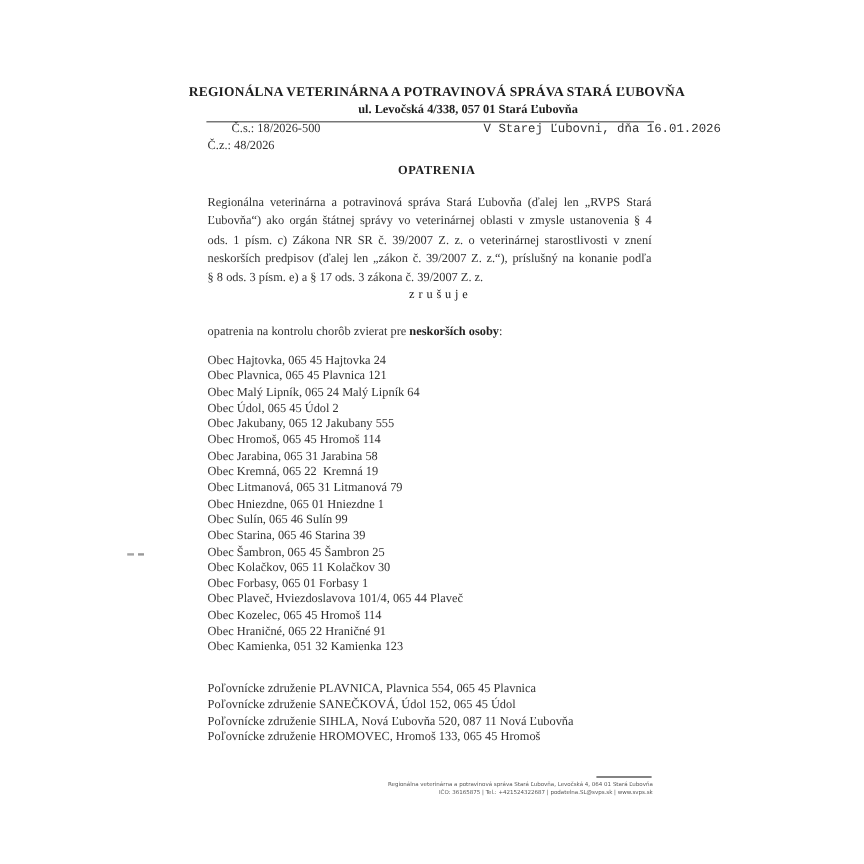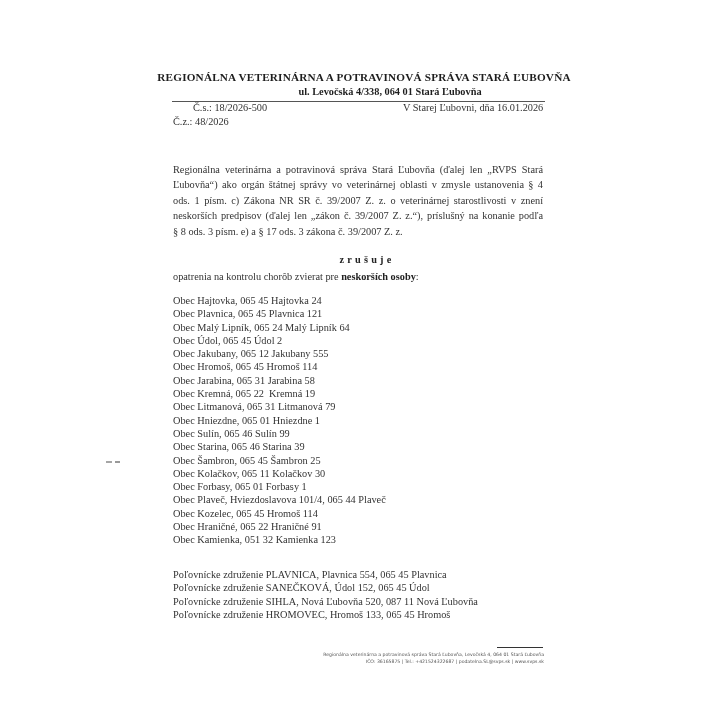--- a/index.html
+++ b/index.html
@@ -52,20 +52,21 @@
     .ref-line {
       left: 173px;
       font-size: 10.3px;
       color: #333;
     }
     .date-line {
       left: 403px;
       top: 102px;
       font-size: 10.3px;
       color: #333;
+      font-family: Liberation Mono, monospace;
     }
     .doc-heading {
       left: 0; width: 720px;
       top: 137px;
       text-align: center;
       font-weight: bold;
       font-size: 10.3px;
       letter-spacing: 0.5px;
       padding-left: 8px;
       box-sizing: border-box;
@@ -85,23 +86,23 @@
     .intro-line {
       display: block;
       white-space: nowrap;
       text-align: justify;
       text-align-last: justify;
     }
     .intro-line.first { padding-left: 0; }
     .intro-line.last { text-align-last: left; }
     .cancels {
       left: 0; width: 720px;
-      top: 254px;
-      text-align: center;
-      font-weight: bold;
+      top: 240px;
+      text-align: center;
+      font-weight: normal;
       font-size: 10.3px;
       letter-spacing: 3.2px;
       padding-left: 14px;
       box-sizing: border-box;
       color: #222;
     }
     .scope {
       left: 173px;
       top: 271px;
       font-size: 10.3px;
@@ -148,27 +149,28 @@
       right: 176px;
       text-align: right;
     }
   </style>
 </head>
 <body>
 
 <div class="page">
 
   <div class="abs letterhead-title">REGIONÁLNA VETERINÁRNA A POTRAVINOVÁ SPRÁVA STARÁ ĽUBOVŇA</div>
-  <div class="abs letterhead-address">ul. Levočská 4/338, 064 01 Stará Ľubovňa</div>
+  <div class="abs letterhead-address">ul. Levočská 4/338, 057 01 Stará Ľubovňa</div>
   <div class="abs header-rule"></div>
 
   <div class="abs ref-line" style="top:102px;margin-left:20px;">Č.s.: 18/2026-500</div>
   <div class="abs ref-line" style="top:116px;">Č.z.: 48/2026</div>
   <div class="abs date-line">V Starej Ľubovni, dňa 16.01.2026</div>
 
+  <div class="abs doc-heading">OPATRENIA</div>
 
   <div class="abs intro">
     <span class="intro-line first" style="padding-left:0;">Regionálna veterinárna a potravinová správa Stará Ľubovňa (ďalej len „RVPS Stará</span>
     <span class="intro-line">Ľubovňa“) ako orgán štátnej správy vo veterinárnej oblasti v zmysle ustanovenia § 4</span>
     <span class="intro-line">ods. 1 písm. c) Zákona NR SR č. 39/2007 Z. z. o veterinárnej starostlivosti v znení</span>
     <span class="intro-line">neskorších predpisov (ďalej len „zákon č. 39/2007 Z. z.“), príslušný na konanie podľa</span>
     <span class="intro-line last">§ 8 ods. 3 písm. e) a § 17 ods. 3 zákona č. 39/2007 Z. z.</span>
   </div>
 
   <div class="abs cancels">zrušuje</div>

